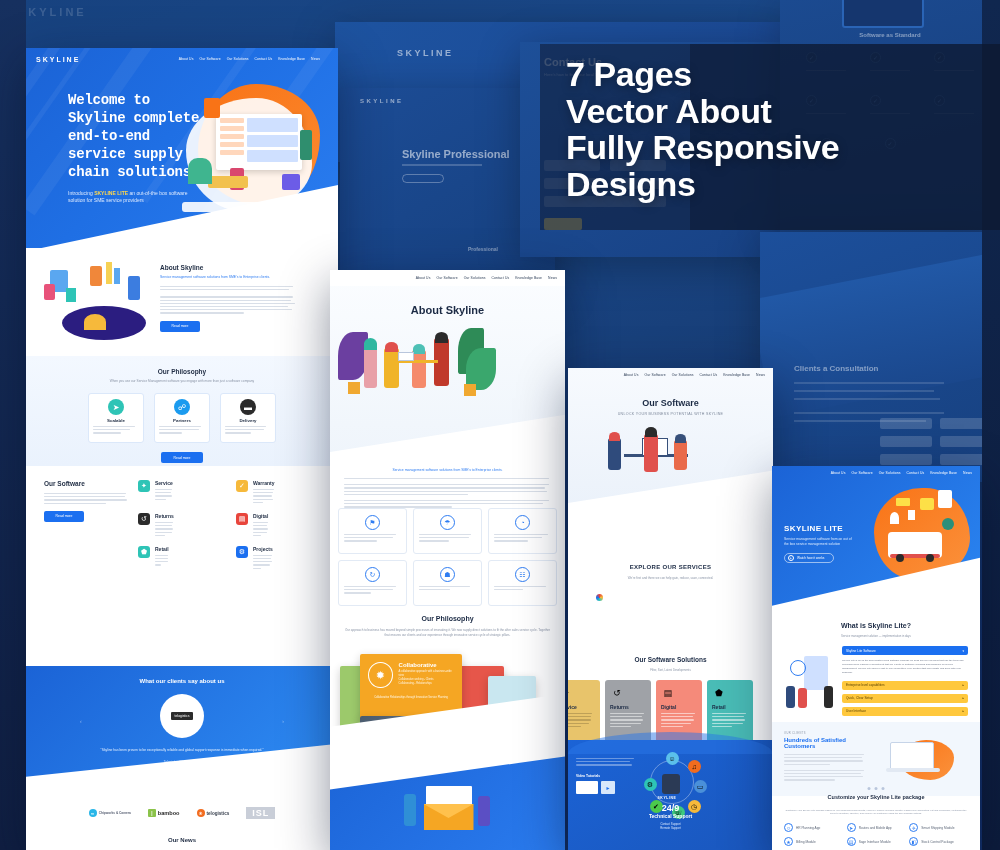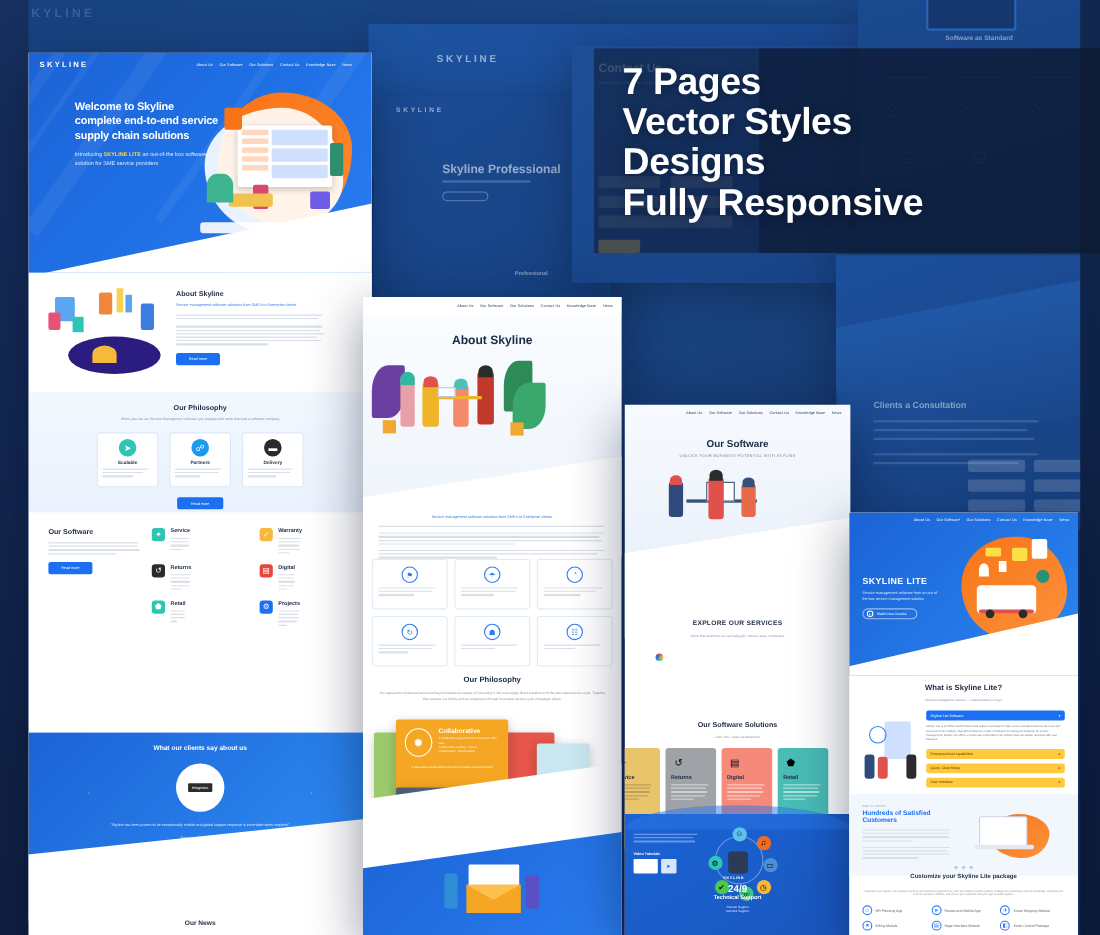--- a/index.html
+++ b/index.html
@@ -193,22 +193,23 @@
     position:absolute; left:-20px; bottom:-138px; width:390px; height:170px;
     background:#fff; transform:rotate(-12deg);
   }
   #m1-topbar {
     position:absolute; left:0; top:0; width:100%; height:22px;
     display:flex; align-items:center; justify-content:space-between;
     padding:0 10px;
   }
   #m1-hero-copy { position:absolute; left:42px; top:44px; width:132px; }
   #m1-hero-copy h1 {
-    font-size:10px; line-height:1.28; color:#fff; font-weight:700;
+    font-size:14px; line-height:1.28; color:#fff; font-weight:700;
     letter-spacing:-.2px;
+    font-family:Liberation Mono, monospace;
   }
   #m1-hero-copy p {
     margin-top:8px; font-size:5px; line-height:1.55; color:#dce9ff;
   }
   #m1-hero-copy p b { color:#ffd84d; font-weight:700; }
   #m1-hero-art {
     position:absolute; right:6px; top:28px; width:150px; height:140px;
   }
   .blob-orange {
     position:absolute; inset:8px 12px 10px 16px;
@@ -457,23 +458,23 @@
   </div>
 
   <div class="bg-edge-left"></div>
   <div class="bg-edge-right"></div>
 
   <div class="veil"></div>
   <div class="veil2"></div>
 
   <div id="headline">
     <div>7 Pages</div>
-    <div>Vector Styles</div>
+    <div>Vector About</div>
+    <div>Fully Responsive</div>
     <div>Designs</div>
-    <div>Fully Responsive</div>
   </div>
 
   <div class="mock" id="mock1">
 
     <div id="m1-hero">
       <div class="stripe" style="left:-40px; top:-60px;"></div>
       <div class="stripe" style="left:10px;  top:-80px; width:5px;"></div>
       <div class="stripe" style="left:80px;  top:-110px; width:16px;"></div>
       <div class="stripe" style="left:200px; top:-120px; width:8px;"></div>
       <div class="stripe" style="left:250px; top:-90px; width:14px;"></div>
@@ -696,20 +697,37 @@
       <p style="text-align:center;font-size:3.2px;color:#cfe2ff;margin-top:7px;">Telogistics (New Zealand)</p>
       <div style="display:flex;gap:3px;justify-content:center;margin-top:5px;">
         <div style="width:3px;height:3px;border-radius:50%;background:#fff;"></div>
         <div style="width:3px;height:3px;border-radius:50%;background:rgba(255,255,255,.45);"></div>
       </div>
       <div style="position:absolute;left:54px;top:52px;color:rgba(255,255,255,.5);font-size:5px;">‹</div>
       <div style="position:absolute;right:54px;top:52px;color:rgba(255,255,255,.5);font-size:5px;">›</div>
       <div class="wedge-b"></div>
     </div>
 
+    <div id="m1-logos">
+      <div style="display:flex;gap:17px;justify-content:center;align-items:center;padding-top:13px;">
+        <div class="brandlogo">
+          <div class="dot" style="background:#29b6e8;">∞</div>
+          <span style="font-size:3.2px;">Chipworks &amp; Camera</span>
+        </div>
+        <div class="brandlogo">
+          <div class="dot" style="background:#8bc34a;border-radius:1px;">|</div>
+          <span style="color:#2b2b2b;font-size:5.6px;">bamboo</span>
+        </div>
+        <div class="brandlogo">
+          <div class="dot" style="background:#f26c1f;">✳</div>
+          <span style="color:#3a4250;font-size:4.6px;">telogistics</span>
+        </div>
+        <div style="background:#c9ced8;color:#fff;font-weight:700;font-size:9px;padding:1px 6px;letter-spacing:1px;">ISL</div>
+      </div>
+    </div>
 
     <div id="m1-news">
       <h3 class="heading" style="text-align:center;font-size:6px;padding-top:3px;">Our News</h3>
     </div>
   </div>
 
   <div class="mock" id="mock2">
     <div id="m2-top">
       <div id="m2-nav" class="m-nav dark">
         <span>About Us</span>

